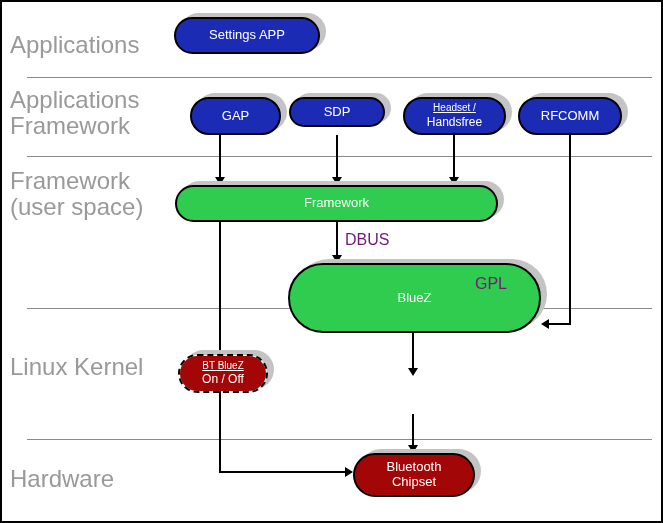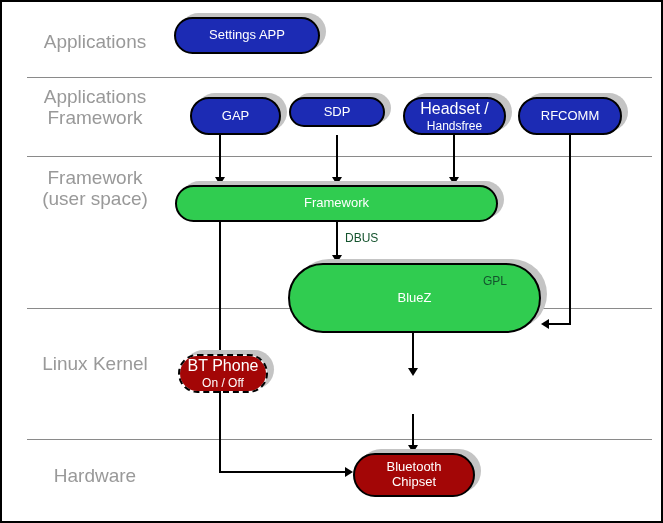--- a/index.html
+++ b/index.html
@@ -6,45 +6,45 @@
     --blue:#1C2BB4; --green:#30CC50; --red:#A30606;
     --shadow:#C4C4C4; --label:#999999; --sep:#8a8a8a;
   }
   html,body{margin:0;padding:0;background:#fff;}
   #stage{
     position:relative;width:663px;height:523px;box-sizing:border-box;
     border:2px solid #000;background:#fff;overflow:hidden;
     font-family:"Liberation Sans", sans-serif;
   }
   .rowlabel{
-    position:absolute;width:170px;text-align:center;color:var(--label);
-    font-size:19px;line-height:1.08;white-space:pre-line;
+    position:absolute;width:170px;text-align:left;color:var(--label);
+    font-size:24px;line-height:1.08;white-space:pre-line;
   }
   .sep{position:absolute;left:25px;width:625px;height:1px;background:var(--sep);}
   .pill{
     position:absolute;box-sizing:border-box;display:flex;flex-direction:column;
     align-items:center;justify-content:center;color:#fff;text-align:center;
     border:2px solid #000;border-radius:999px;z-index:2;
     box-shadow:6px -4px 0 0 var(--shadow);font-size:13px;line-height:1.25;
   }
   .pill.blue{background:var(--blue);}
   .pill.green{background:var(--green);}
   .pill.red{background:var(--red);}
   .pill.dashed{border:2px dashed #000;background-clip:padding-box;z-index:3;}
-  .pill .l1{font-size:16px;}
+  .pill .l1{font-size:10px;text-decoration:underline;}
   .pill .l2{font-size:12px;}
   .pre{white-space:pre-line;}
   .vline,.hline{position:absolute;background:#000;z-index:1;}
   .vline{width:2px;}
   .hline{height:2px;}
   .arr{position:absolute;width:0;height:0;z-index:1;}
   .arr.down{border-left:5px solid transparent;border-right:5px solid transparent;border-top:8px solid #000;}
   .arr.left{border-top:5px solid transparent;border-bottom:5px solid transparent;border-right:8px solid #000;}
   .arr.right{border-top:5px solid transparent;border-bottom:5px solid transparent;border-left:8px solid #000;}
-  .note{position:absolute;color:#14532d;font-size:12px;z-index:4;}
+  .note{position:absolute;color:#701a75;font-size:16px;z-index:4;}
 </style>
 </head>
 <body>
 
 <div id="stage">
 
   <div class="sep" style="top:75px"></div>
   <div class="sep" style="top:154px"></div>
   <div class="sep" style="top:306px"></div>
   <div class="sep" style="top:437px"></div>
@@ -104,21 +104,21 @@
 
   <div class="pill green" style="left:173px;top:183px;width:323px;height:37px">
     <span>Framework</span>
   </div>
   <div class="pill green" style="left:286px;top:261px;width:253px;height:70px">
     <span>BlueZ</span>
     <span class="note" style="right:32px;top:9px;left:auto">GPL</span>
   </div>
 
   <div class="pill red dashed" style="left:176px;top:352px;width:90px;height:39px">
-    <span class="l1">BT Phone</span>
+    <span class="l1">BT BlueZ</span>
     <span class="l2">On / Off</span>
   </div>
 
   <div class="pill red" style="left:351px;top:451px;width:122px;height:44px;line-height:1.15">
     <span class="pre">Bluetooth
 Chipset</span>
   </div>
 
 </div>
 

